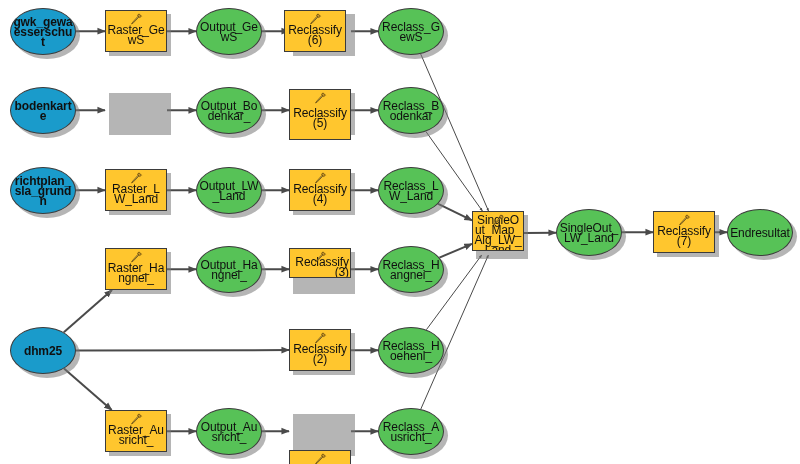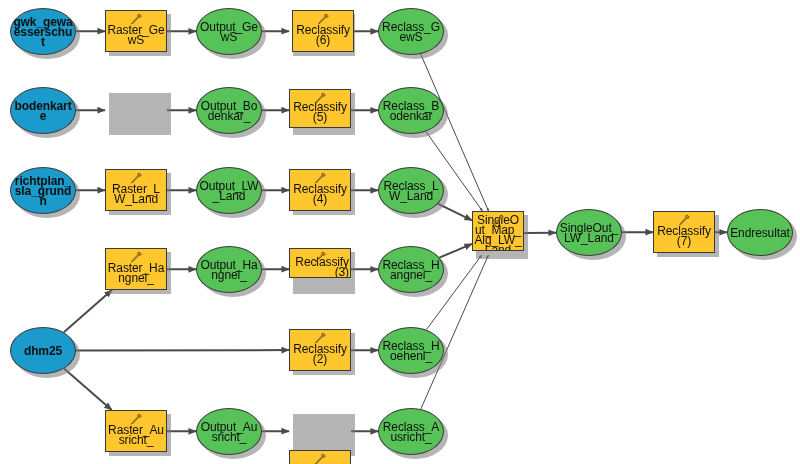--- a/index.html
+++ b/index.html
@@ -154,42 +154,42 @@
           <path d="M11.5 1.2 L14.6 4.3 L12.3 6.0 L9.3 3.1 Z" fill="#c9962b" stroke="#4a3408" stroke-width="0.9"></path>
           <path d="M10.2 4.3 L3.0 12.2 L1.4 14.6 L3.9 13.1 L11.2 5.3 Z" fill="#e0bd5c" stroke="#4a3408" stroke-width="0.9"></path>
         </svg>
         <span class="label">Raster_GewS</span>
       </div>
       <div class="shadow-ell" style="left: 200px; top: 12px; width: 66px; height: 47px;"></div>
       <div class="node ellipse data-out" style="left: 196px; top: 8px; width: 66px; height: 47px;">
         <span class="label">Output_GewS</span>
       </div>
       <div class="shadow-rect" style="left: 293px; top: 14px; width: 62px; height: 42px;"></div>
-      <div class="node rect " style="left: 292px; top: 10px; width: 62px; height: 42px;">
+      <div class="node rect " style="left: 284px; top: 10px; width: 62px; height: 42px;">
         <svg class="tool-icon" viewBox="0 0 16 16">
           <path d="M11.5 1.2 L14.6 4.3 L12.3 6.0 L9.3 3.1 Z" fill="#c9962b" stroke="#4a3408" stroke-width="0.9"></path>
           <path d="M10.2 4.3 L3.0 12.2 L1.4 14.6 L3.9 13.1 L11.2 5.3 Z" fill="#e0bd5c" stroke="#4a3408" stroke-width="0.9"></path>
         </svg>
         <span class="label">Reclassify (6)</span>
       </div>
       <div class="shadow-ell" style="left: 382px; top: 12px; width: 66px; height: 47px;"></div>
       <div class="node ellipse data-out" style="left: 378px; top: 8px; width: 66px; height: 47px;">
         <span class="label">Reclass_GewS</span>
       </div>
       <div class="shadow-ell" style="left: 14px; top: 91px; width: 66px; height: 47px;"></div>
       <div class="node ellipse data-in" style="left: 10px; top: 87px; width: 66px; height: 47px;">
         <span class="label">bodenkarte</span>
       </div>
       <div class="shadow-rect" style="left: 109px; top: 93px; width: 62px; height: 42px;"></div>
       <div class="shadow-ell" style="left: 200px; top: 91px; width: 66px; height: 47px;"></div>
       <div class="node ellipse data-out" style="left: 196px; top: 87px; width: 66px; height: 47px;">
         <span class="label">Output_Bodenkar_</span>
       </div>
       <div class="shadow-rect" style="left: 293px; top: 93px; width: 62px; height: 42px;"></div>
-      <div class="node rect " style="left: 289px; top: 89px; width: 62px; height: 39px;">
+      <div class="node rect " style="left: 289px; top: 89px; width: 62px; height: 51px;">
         <svg class="tool-icon" viewBox="0 0 16 16">
           <path d="M11.5 1.2 L14.6 4.3 L12.3 6.0 L9.3 3.1 Z" fill="#c9962b" stroke="#4a3408" stroke-width="0.9"></path>
           <path d="M10.2 4.3 L3.0 12.2 L1.4 14.6 L3.9 13.1 L11.2 5.3 Z" fill="#e0bd5c" stroke="#4a3408" stroke-width="0.9"></path>
         </svg>
         <span class="label">Reclassify (5)</span>
       </div>
       <div class="shadow-ell" style="left: 382px; top: 91px; width: 66px; height: 47px;"></div>
       <div class="node ellipse data-out" style="left: 378px; top: 87px; width: 66px; height: 47px;">
         <span class="label">Reclass_Bodenkar</span>
       </div>

